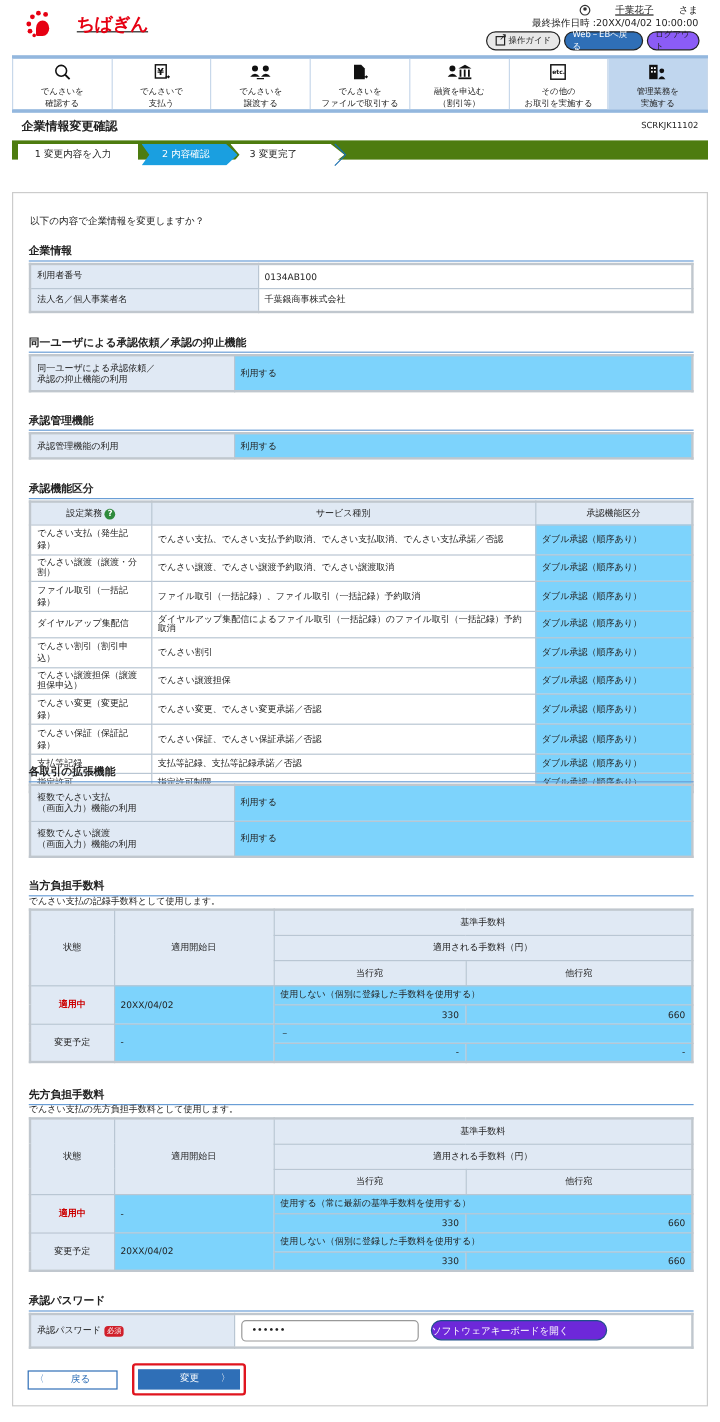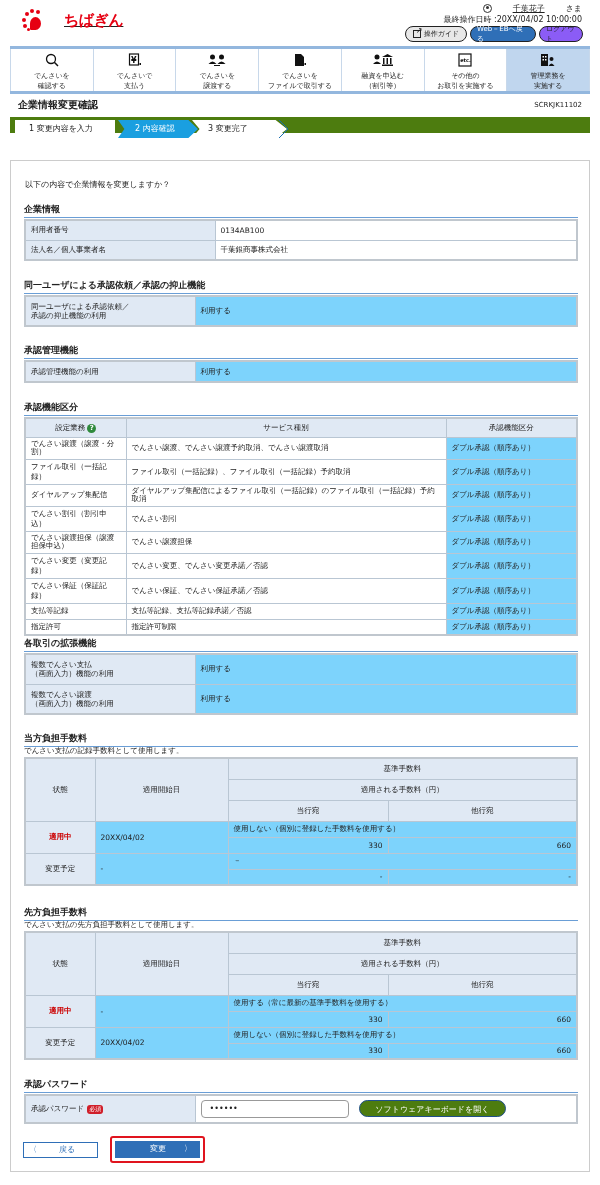--- a/index.html
+++ b/index.html
@@ -57,21 +57,21 @@
     .val-cyan { background: #7dd3fc; }
     .th-blue { background: #e0e9f4; text-align: center; }
     .red { color: #cc0000; font-weight: bold; }
     .num { text-align: right; padding-left: 17px; }
     .center { text-align: center; }
     .tbl-outer { border: 2px solid #c0c7ce; }
     .help-icon { display: inline-block; width: 9px; height: 9px; border-radius: 50%; background: #2f8a3c; color: #fff; font-size: 7px; line-height: 9px; text-align: center; font-weight: bold; margin-left: 2px; }
     .note { position: absolute; left: 13px; font-size: 7.5px; }
 
     .pw-input { width: 148px; height: 18px; border: 1px solid #999; border-radius: 4px; font-size: 8px; padding-left: 8px; line-height: 16px; display: inline-block; }
-    .kb-button { display: inline-block; width: 147px; height: 17px; background: #4d7c0f; color: #fff; border-radius: 9px; font-size: 8px; text-align: center; line-height: 17px; margin-left: 8px; vertical-align: middle; border: 1px solid #1f4f8a; font-family: Liberation Serif, serif; }
+    .kb-button { display: inline-block; width: 147px; height: 17px; background: #6d28d9; color: #fff; border-radius: 9px; font-size: 8px; line-height: 17px; margin-left: 8px; vertical-align: middle; border: 1px solid #1f4f8a; font-family: Liberation Serif, serif; }
     .req-badge { display: inline-block; background: #d01f2a; color: #fff; font-size: 6px; border-radius: 3px; padding: 0 2px; margin-left: 3px; }
 
     .back-button { position: absolute; left: 23px; top: 1142px; width: 75px; height: 16px; border: 1px solid #2f6fb7; background: #fff; color: #2f6fb7; font-size: 8px; line-height: 14px; }
     .back-button .arr { position: absolute; left: 5px; }
     .back-button .lbl-t { position: absolute; left: 35px; }
     .submit-wrap { position: absolute; left: 110px; top: 1136px; width: 95px; height: 27px; border: 2.5px solid #e0141e; border-radius: 3px; padding: 3px; }
     .submit-button { width: 100%; height: 100%; background: #2f6fb7; color: #fff; font-size: 8px; position: relative; line-height: 16px; }
     .submit-button .lbl-t { position: absolute; left: 35px; }
     .submit-button .arr { position: absolute; right: 8px; }
   </style>
@@ -246,20 +246,25 @@
 
   <div class="sec-title" style="top:240px;">承認機能区分</div>
   <table class="tbl-outer" style="top:256px;">
     <tbody>
         <tr>
       <th class="th-blue" style="width:101px;height:19px;"><span>設定業務</span><span class="help-icon">?</span></th>
       <th class="th-blue" style="width:320px;">サービス種別</th>
       <th class="th-blue">承認機能区分</th>
     </tr>
     <tr>
+          <td style="height:16px;">でんさい支払（発生記録）</td>
+          <td>でんさい支払、でんさい支払予約取消、でんさい支払取消、でんさい支払承諾／否認</td>
+          <td class="val-cyan">ダブル承認（順序あり）</td>
+        </tr>
+    <tr>
           <td style="height:22px;line-height:8px;">でんさい譲渡（譲渡・分割）</td>
           <td>でんさい譲渡、でんさい譲渡予約取消、でんさい譲渡取消</td>
           <td class="val-cyan">ダブル承認（順序あり）</td>
         </tr>
     <tr>
           <td style="height:16px;">ファイル取引（一括記録）</td>
           <td>ファイル取引（一括記録）、ファイル取引（一括記録）予約取消</td>
           <td class="val-cyan">ダブル承認（順序あり）</td>
         </tr>
     <tr>

